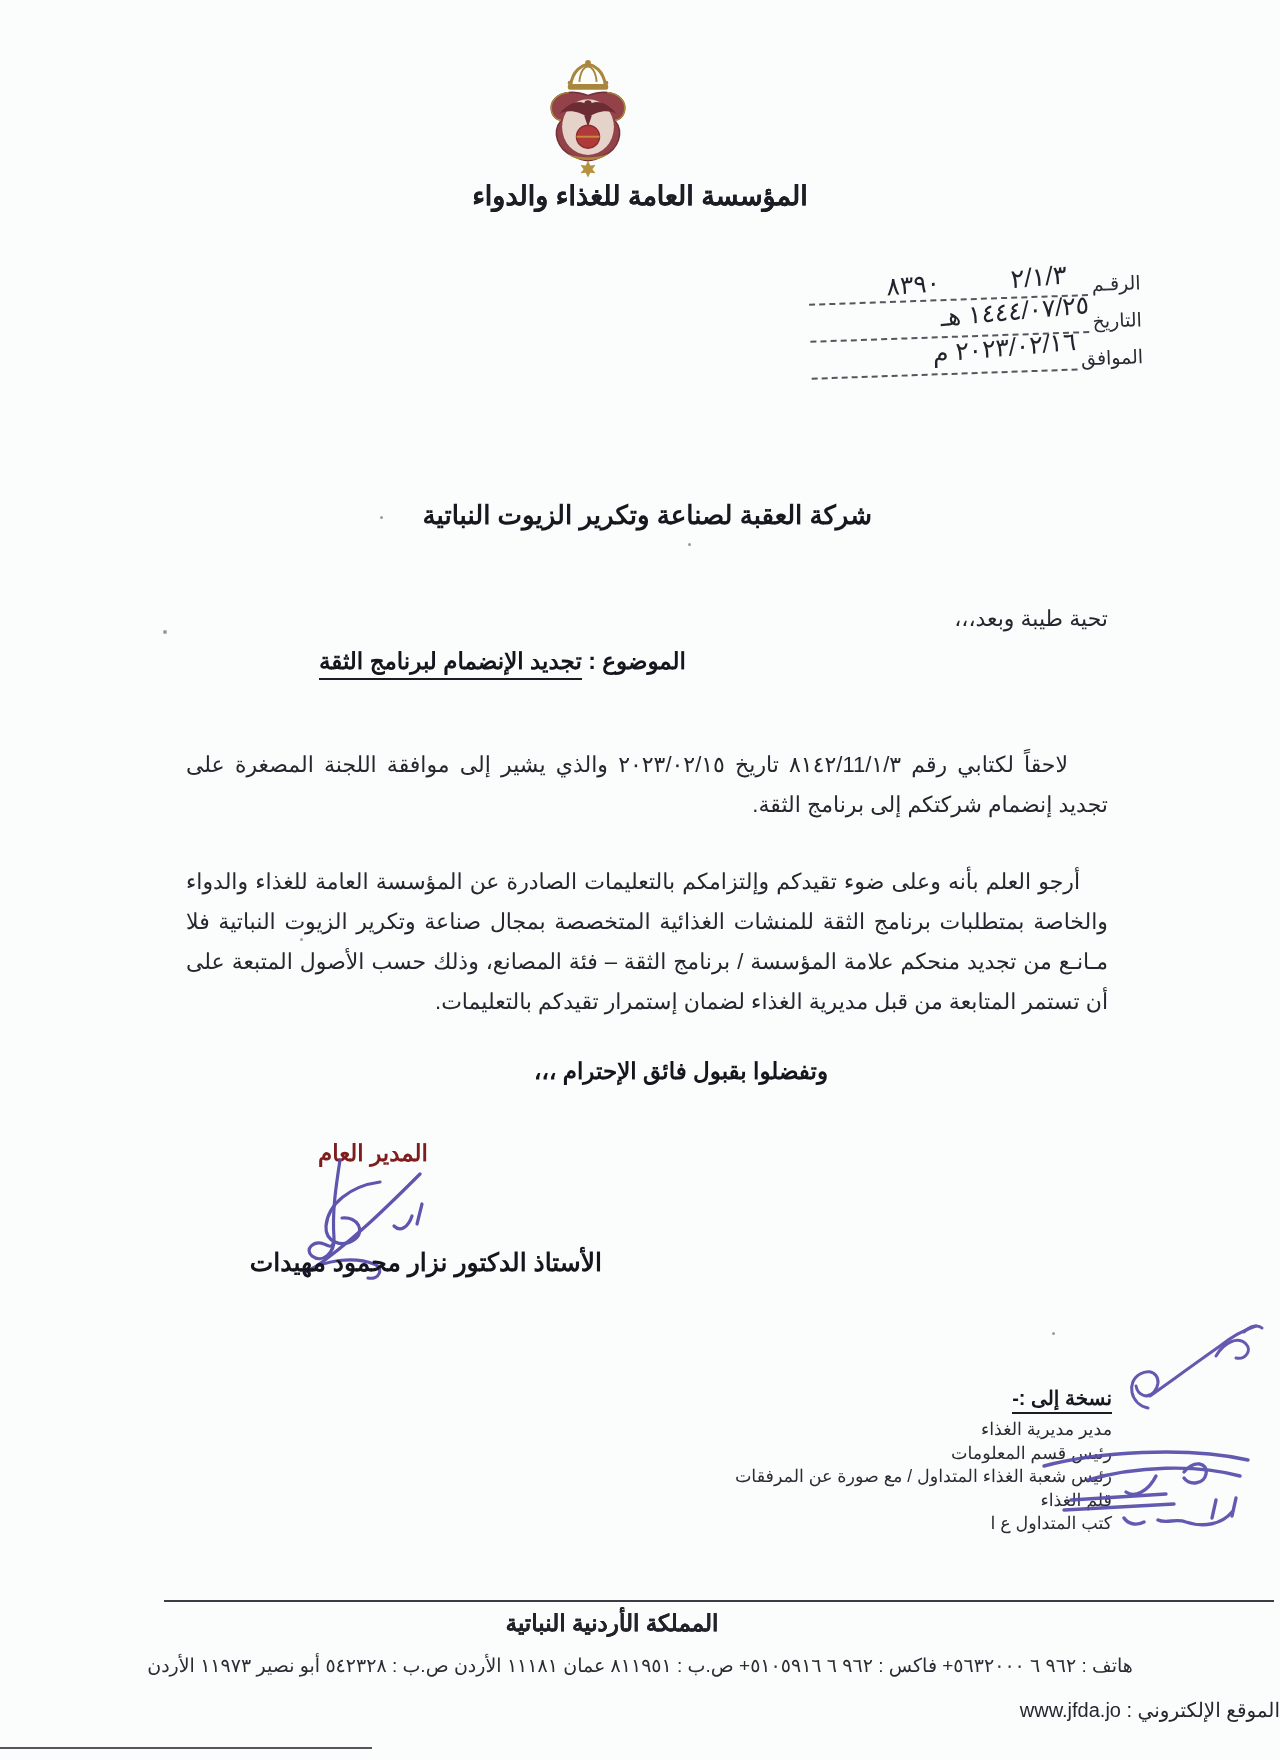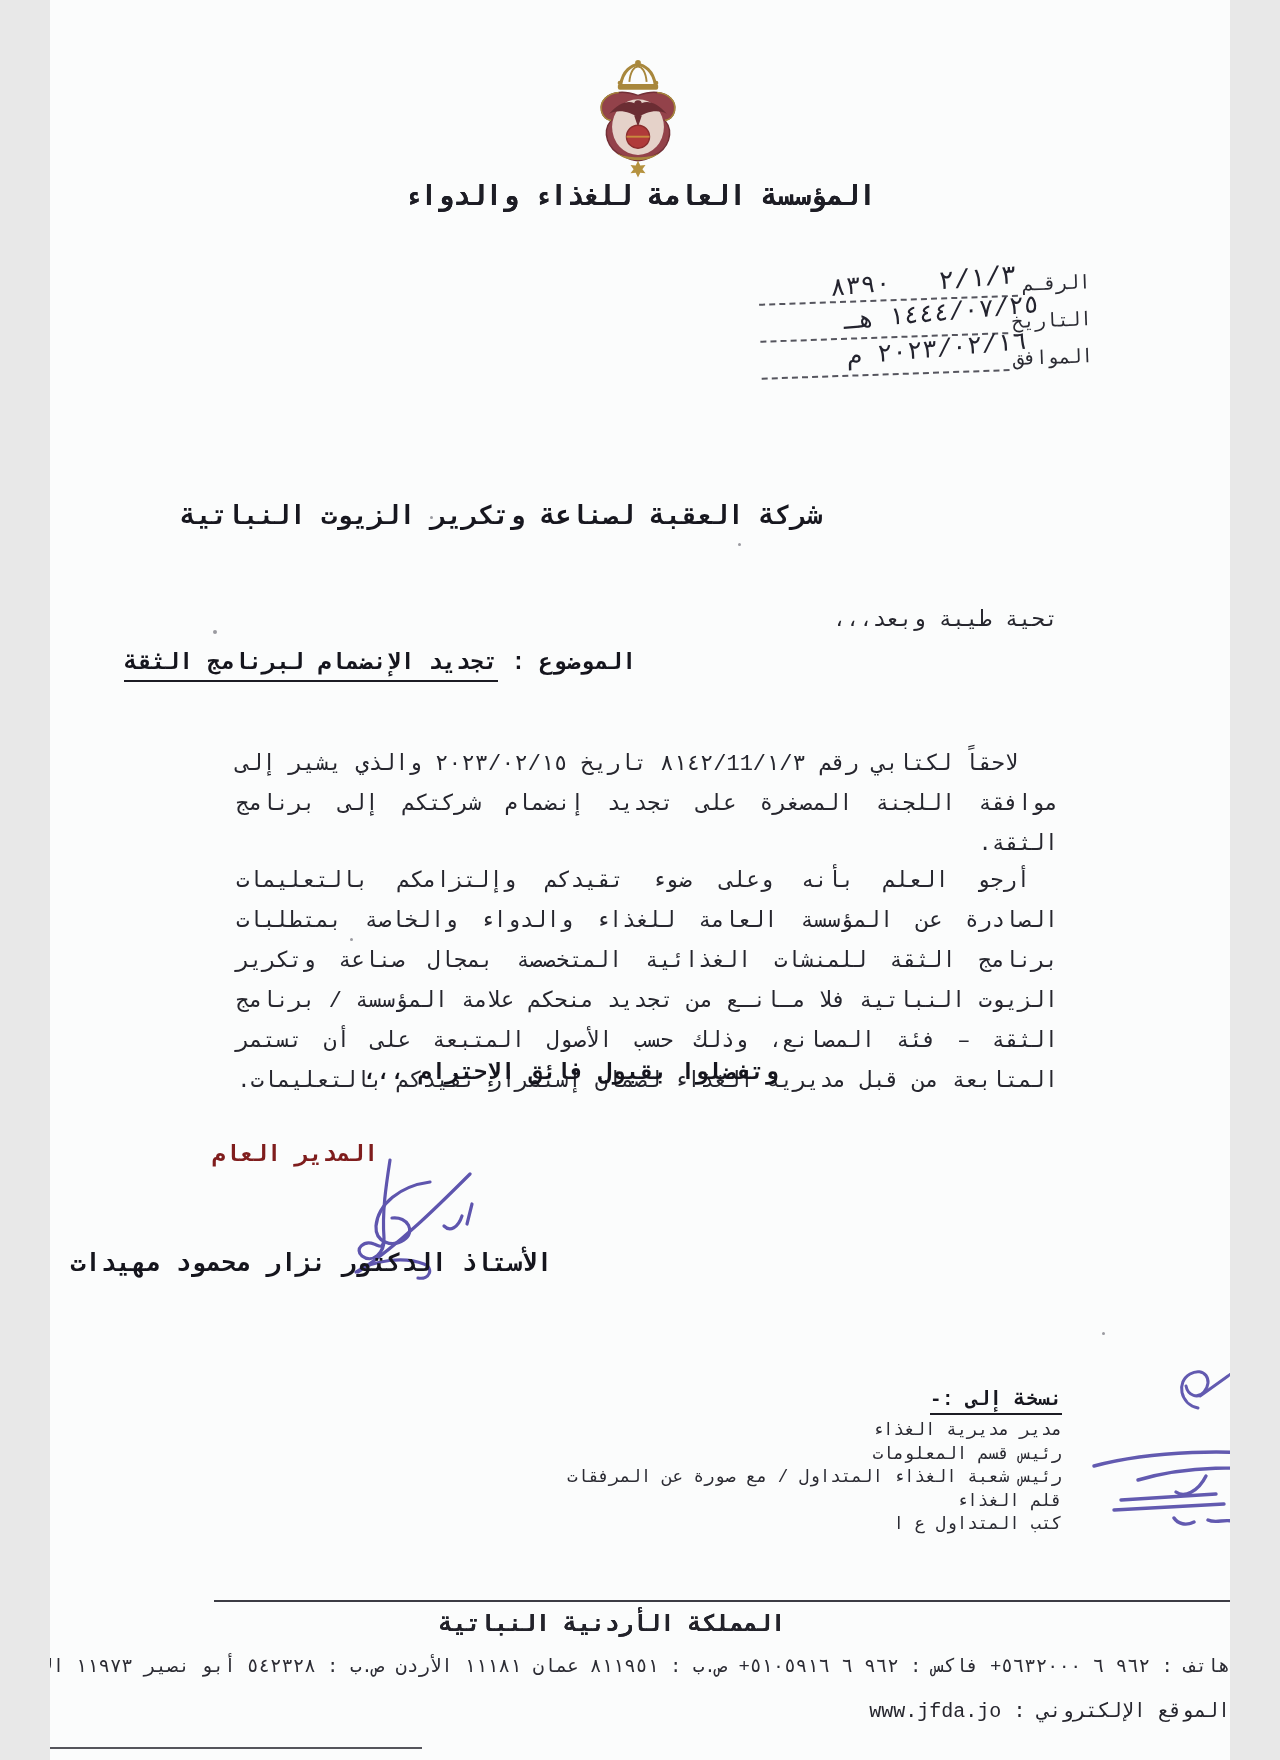--- a/index.html
+++ b/index.html
@@ -1,22 +1,22 @@
 <!DOCTYPE html>
 <html lang="ar" dir="rtl"><head>
 <meta charset="utf-8">
 <style>
   html,body{margin:0;padding:0;background:#e8e8e8;}
   .page{
     position:relative;
-    width:1180px;height:1760px;
+    width:1280px;height:1760px;
     margin:0 auto;
     background:#fbfcfc;
     overflow:hidden;
-    font-family:Liberation Mono, monospace;
+    font-family:Liberation Sans, sans-serif;
     color:#26262e;
     direction:rtl;
   }
   .abs{position:absolute;}
   
   .org-name{
     top:180px;left:0;right:0;text-align:center;
     font-size:27px;font-weight:bold;color:#1d1d25;
     letter-spacing:-1px;
     text-shadow:0 0 .6px #1d1d25;

